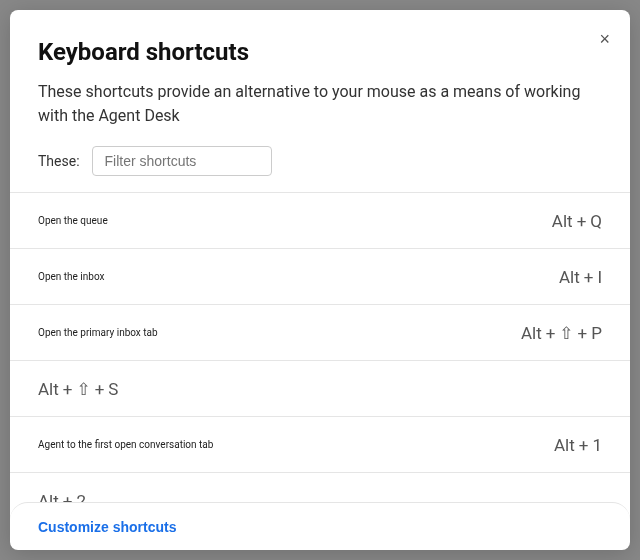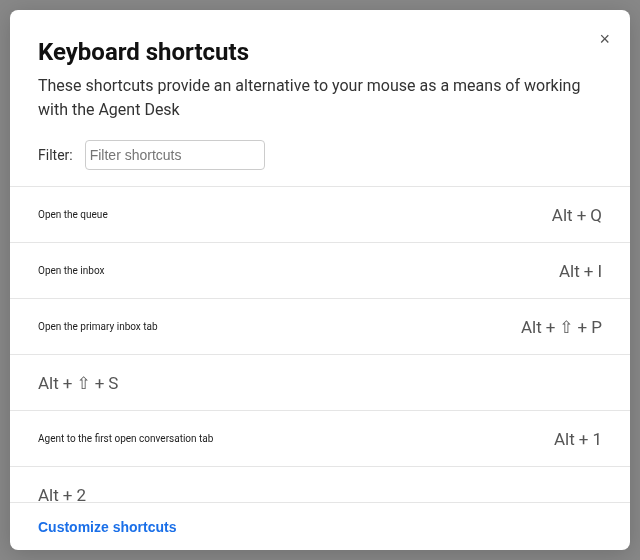--- a/index.html
+++ b/index.html
@@ -52,21 +52,21 @@
       font-size: 18px;
       color: #555;
       line-height: 1;
       padding: 4px;
     }
 
     .modal-title {
       font-size: 24px;
       font-weight: 700;
       color: #111;
-      margin-bottom: 8px;
+      margin-bottom: 14px;
     }
 
     .modal-desc {
       font-size: 16px;
       color: #333;
       line-height: 1.5;
       margin-bottom: 18px;
     }
 
     .filter-row {
@@ -78,21 +78,21 @@
 
     .filter-label {
       font-size: 14px;
       color: #333;
       flex-shrink: 0;
     }
 
     .filter-input {
       border: 1px solid #ccc;
       border-radius: 4px;
-      padding: 6px 4px;
+      padding: 6px 12px;
       font-size: 14px;
       color: #999;
       width: 180px;
       outline: none;
     }
 
     .shortcuts-list {
       flex: 1;
       overflow-y: auto;
       border-top: 1px solid #e5e5e5;
@@ -126,20 +126,21 @@
     }
 
     .key-plus {
       color: #555;
     }
 
     .modal-footer {
       padding: 14px 28px;
       border-top: 1px solid #e5e5e5;
       flex-shrink: 0;
+      border-radius: 18px;
     }
 
     .customize-link {
       color: #1a6fe8;
       font-size: 14px;
       font-weight: 600;
       cursor: pointer;
       text-decoration: none;
       background: none;
       border: none;
@@ -149,21 +150,21 @@
 </head>
 <body>
 
 <div class="modal-overlay">
   <div class="modal">
     <div class="modal-header">
       <button class="close-btn">×</button>
       <h1 class="modal-title">Keyboard shortcuts</h1>
       <p class="modal-desc">These shortcuts provide an alternative to your mouse as a means of working with the Agent Desk</p>
       <div class="filter-row">
-        <label class="filter-label">Filter:</label>
+        <label class="filter-label">These:</label>
         <input class="filter-input" type="text" placeholder="Filter shortcuts" style="">
       </div>
     </div>
 
     <div class="shortcuts-list">
 
     <div class="shortcut-item">
           <span class="shortcut-name">Open the queue</span>
           <span class="shortcut-keys">
             <span class="key-text">Alt</span>

